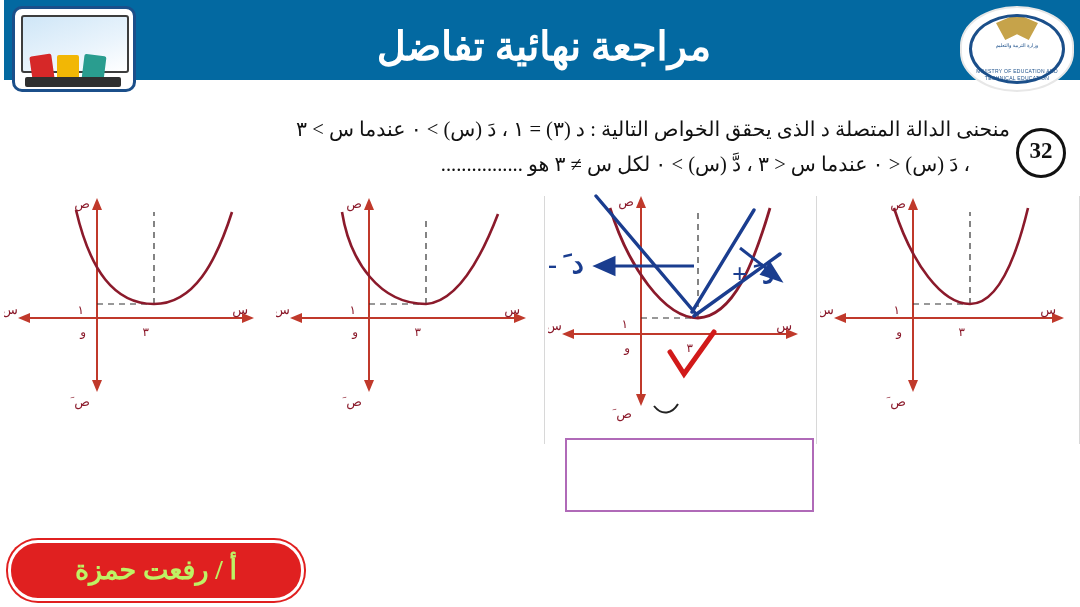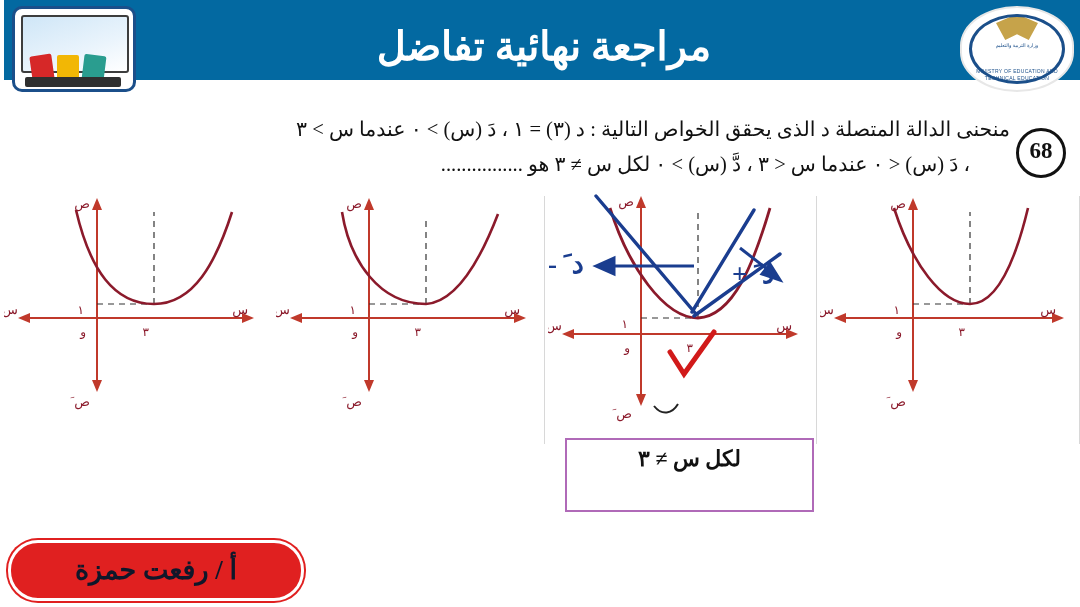--- a/index.html
+++ b/index.html
@@ -230,21 +230,21 @@
   .name-pill {
     position: absolute;
     left: 8px;
     top: 540px;
     width: 290px;
     height: 55px;
     background: #e02020;
     border: 3px solid #ffffff;
     border-radius: 30px;
     box-shadow: 0 0 0 2px #e02020;
-    color: #0f172a;
+    color: #bef264;
     font-size: 27px;
     font-weight: bold;
     text-align: center;
     line-height: 55px;
     font-family: "Liberation Serif", serif;
     direction: rtl;
   }
 </style>
 </head>
 <body>
@@ -261,21 +261,21 @@
   </div>
 
   <div class="logo-right">
     <div class="eagle"></div>
     <div class="ring"></div>
     <div class="txt2">وزارة التربية والتعليم</div>
     <div class="txt">MINISTRY OF EDUCATION AND TECHNICAL EDUCATION</div>
   </div>
 </div>
 
-<div class="qnum">68</div>
+<div class="qnum">32</div>
 <div class="qtext">
   <div>منحنى الدالة المتصلة د الذى يحقق الخواص التالية : د (٣) = ١ ، دَ (س) &gt; ٠ عندما س &gt; ٣</div>
   <div class="qline2">، دَ (س) &lt; ٠ عندما س &lt; ٣   ،   دَّ (س) &gt; ٠ لكل س ≠ ٣ هو ................</div>
 </div>
 
 <div class="divider"></div>
 <div class="divider d2"></div>
 <div class="divider d3"></div>
 
 <div class="graphs">
@@ -408,16 +408,15 @@
 <div class="ann ann-dplus">د َ +</div>
 <div class="ann ann-dminus">د َ -</div>
 <svg class="ann" style="top:246px; left:586px; width:120px; height:40px;" viewBox="0 0 120 40">
   <g stroke="#1a3d8f" stroke-width="3" fill="#1a3d8f">
     <line x1="20" y1="20" x2="108" y2="20"></line>
     <polygon points="10,20 28,12 28,28"></polygon>
   </g>
 </svg>
 
 <div class="answer-box">
-  <div class="l2">لكل س  ≠   ٣</div>
 </div>
 
 <div class="name-pill">أ / رفعت حمزة</div>
 
 </body></html>

